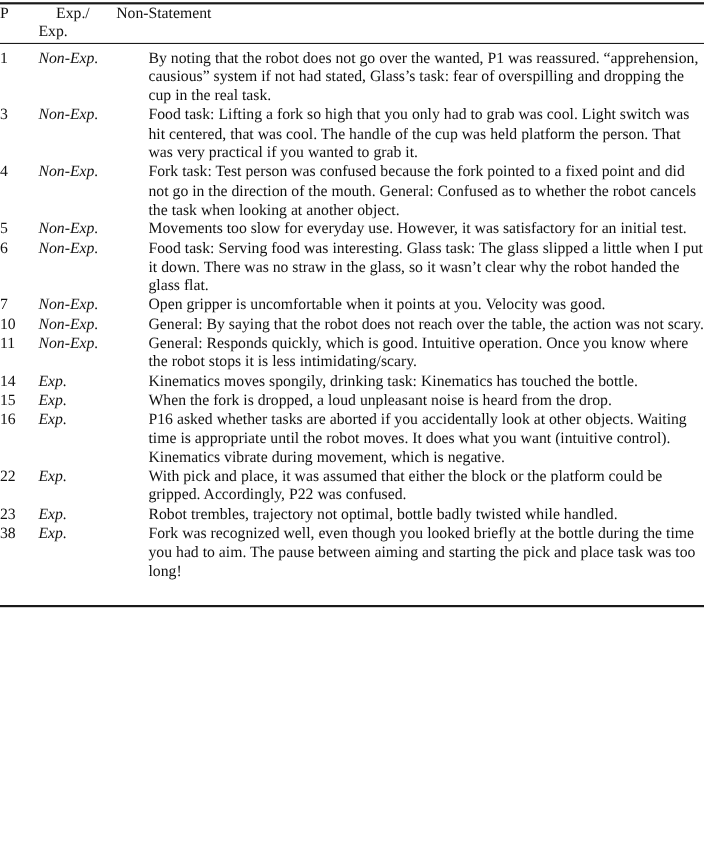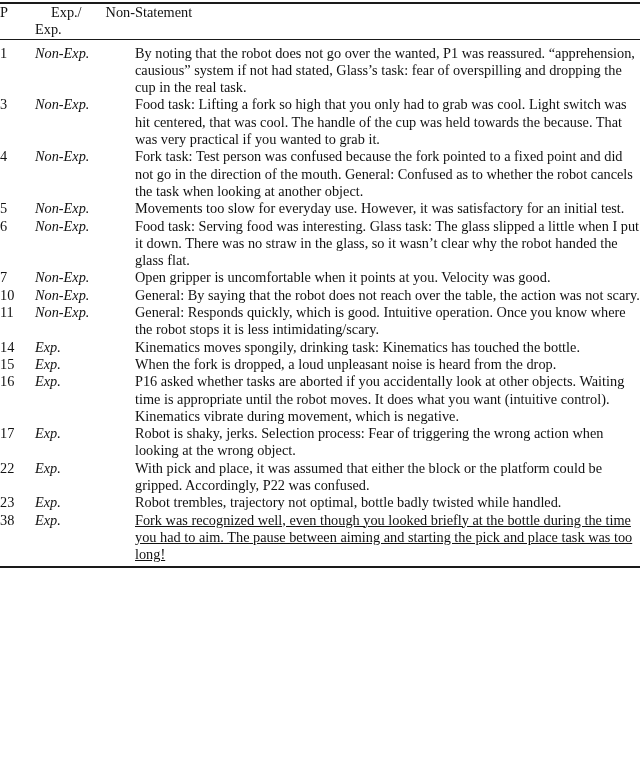--- a/index.html
+++ b/index.html
@@ -87,22 +87,21 @@
     padding-left: 0;
     font-style: italic;
   }
   .cell-stmt {
     padding-right: 8px;
     text-align: justify;
     text-justify: inter-word;
     hyphens: manual;
   }
   .cell-stmt.last-of-table {
-    padding-bottom: 2px;
-    text-decoration: underline;
+    padding-bottom: 21px;
   }
 </style>
 </head>
 <body>
 
 <div class="table-wrap">
 
   <div class="rule-top"></div>
 
   <table class="data">
@@ -133,21 +132,21 @@
     </colgroup>
     <tbody id="rows-body">
         <tr class="body-row">
           <td class="cell-p">1</td>
           <td class="cell-group">Non-Exp.</td>
           <td class="cell-stmt">By noting that the robot does not go over the wanted, P1 was reassured. “apprehension, causious” system if not had stated, Glass’s task: fear of overspilling and dropping the cup in the real task.</td>
         </tr>
         <tr class="body-row">
           <td class="cell-p">3</td>
           <td class="cell-group">Non-Exp.</td>
-          <td class="cell-stmt">Food task: Lifting a fork so high that you only had to grab was cool. Light switch was hit centered, that was cool. The handle of the cup was held towards the because. That was very practical if you wanted to grab it.</td>
+          <td class="cell-stmt">Food task: Lifting a fork so high that you only had to grab was cool. Light switch was hit centered, that was cool. The handle of the cup was held platform the person. That was very practical if you wanted to grab it.</td>
         </tr>
         <tr class="body-row">
           <td class="cell-p">4</td>
           <td class="cell-group">Non-Exp.</td>
           <td class="cell-stmt">Fork task: Test person was confused because the fork pointed to a fixed point and did not go in the direction of the mouth. General: Confused as to whether the robot cancels the task when looking at another object.</td>
         </tr>
         <tr class="body-row">
           <td class="cell-p">5</td>
           <td class="cell-group">Non-Exp.</td>
           <td class="cell-stmt">Movements too slow for everyday use. However, it was satisfactory for an initial test.</td>
@@ -179,25 +178,20 @@
         </tr>
         <tr class="body-row">
           <td class="cell-p">15</td>
           <td class="cell-group">Exp.</td>
           <td class="cell-stmt">When the fork is dropped, a loud unpleasant noise is heard from the drop.</td>
         </tr>
         <tr class="body-row">
           <td class="cell-p">16</td>
           <td class="cell-group">Exp.</td>
           <td class="cell-stmt">P16 asked whether tasks are aborted if you accidentally look at other objects. Waiting time is appropriate until the robot moves. It does what you want (intuitive control). Kinematics vibrate during movement, which is negative.</td>
-        </tr>
-        <tr class="body-row">
-          <td class="cell-p">17</td>
-          <td class="cell-group">Exp.</td>
-          <td class="cell-stmt">Robot is shaky, jerks. Selection process: Fear of triggering the wrong action when looking at the wrong object.</td>
         </tr>
         <tr class="body-row">
           <td class="cell-p">22</td>
           <td class="cell-group">Exp.</td>
           <td class="cell-stmt">With pick and place, it was assumed that either the block or the platform could be gripped. Accordingly, P22 was confused.</td>
         </tr>
         <tr class="body-row">
           <td class="cell-p">23</td>
           <td class="cell-group">Exp.</td>
           <td class="cell-stmt">Robot trembles, trajectory not optimal, bottle badly twisted while handled.</td>

